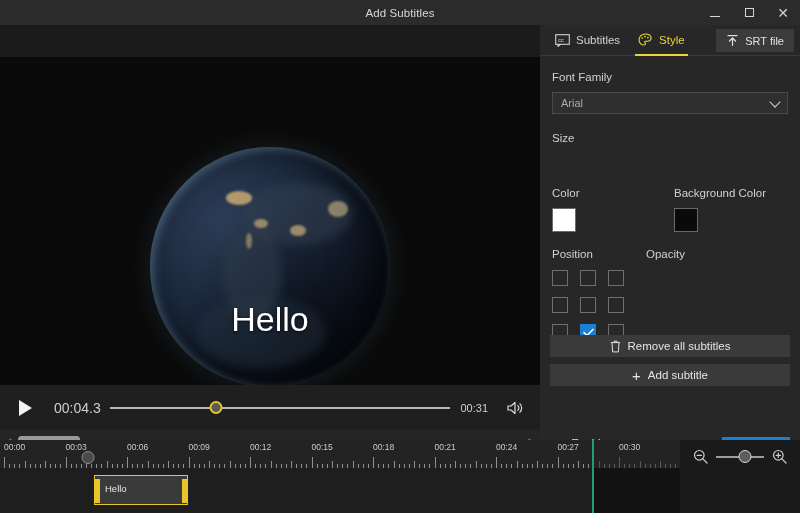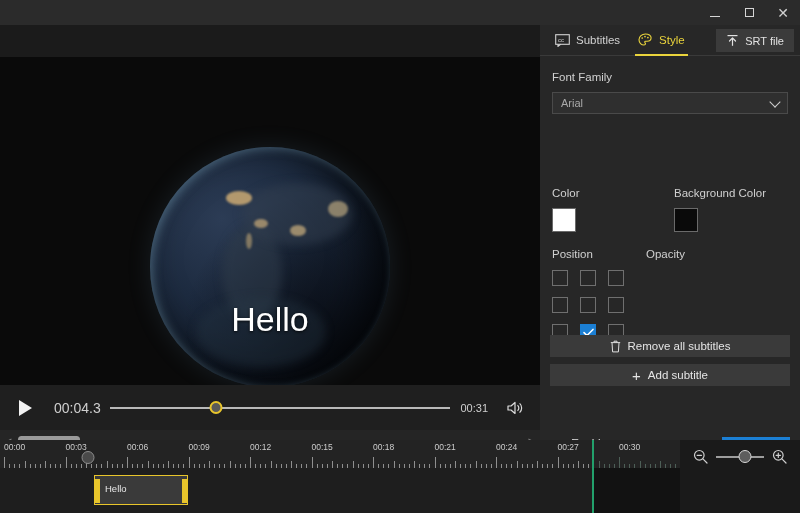--- a/index.html
+++ b/index.html
@@ -206,20 +206,21 @@
     border-radius: 50%; background: #5d5d5d; border: 1.5px solid #d7d7d7;
     transform: translateX(-50%);
   }
 </style>
 </head>
 <body>
 
 <div id="app">
 
   <div class="titlebar">
+    <div class="titlebar-title">Add Subtitles</div>
     <div class="win-btns">
       <div class="win-btn">
           <i class="glyph-min"></i>
         </div>
       <div class="win-btn">
           <i class="glyph-max"></i>
         </div>
       <div class="win-btn close">
           <span class="glyph-close">✕</span>
         </div>
@@ -300,20 +301,21 @@
 
     <div class="sect" style="left:12px;top:46px;">
       <div class="field-label">Font Family</div>
       <div class="dropdown" style="margin-top:9px;">
         <span>Arial</span>
         <i class="chev"></i>
       </div>
     </div>
 
     <div class="sect" style="left:12px;top:107px;width:236px;">
+      <div class="field-label">Size</div>
     </div>
 
     <div class="sect" style="left:12px;top:162px;">
       <div class="field-label">Color</div>
       <div class="swatch" style="margin-top:9px;background:#ffffff;"></div>
     </div>
     <div class="sect" style="left:134px;top:162px;">
       <div class="field-label">Background Color</div>
       <div class="swatch" style="margin-top:9px;background:#0a0a0a;"></div>
     </div>

